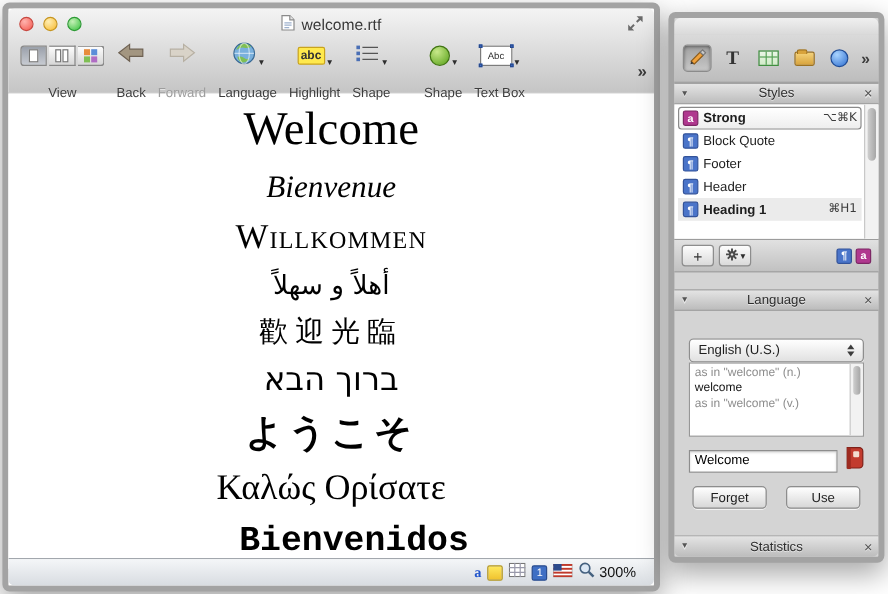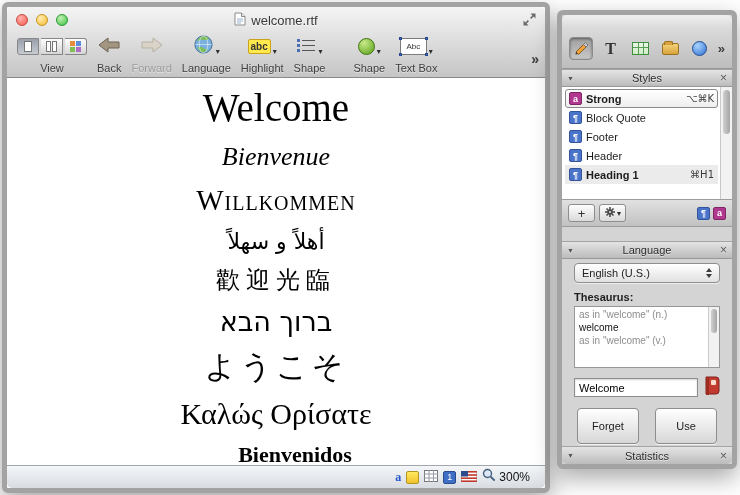--- a/index.html
+++ b/index.html
@@ -16,21 +16,21 @@
   .tl.red{background:radial-gradient(circle at 35% 30%,#ffb3ae,#f4574d);border-color:#c84840;}
   .tl.yellow{background:radial-gradient(circle at 35% 30%,#ffeeb3,#f7b92e);border-color:#c6951f;}
   .tl.green{background:radial-gradient(circle at 35% 30%,#c4f0b6,#37c13e);border-color:#2c9a34;}
   .title-wrap{position:absolute;left:0;right:0;top:5px;display:flex;justify-content:center;align-items:center;gap:5px;
     font-size:13px;color:#383838;text-shadow:0 1px 0 rgba(255,255,255,.65);}
   .expand{position:absolute;right:8px;top:5px;width:15px;height:15px;}
 
   .toolbar{display:flex;align-items:flex-start;padding:2px 6px 0 10px;gap:10px;height:44px;}
   .tbitem{display:flex;flex-direction:column;align-items:center;}
   .tbicon{height:25px;display:flex;align-items:center;gap:2px;}
-  .tblabel{font-size:11px;color:#3d3d3d;text-shadow:0 1px 0 rgba(255,255,255,.5);white-space:nowrap;margin-top:3px;}
+  .tblabel{font-size:11px;color:#3d3d3d;text-shadow:0 1px 0 rgba(255,255,255,.5);white-space:nowrap;margin-top:13px;}
   .tblabel.dim{color:#9d9d9d;}
   .dd{font-size:8px;color:#2e2e2e;align-self:flex-end;margin-bottom:3px;}
   .seg{width:22px;height:17px;border:1px solid #878787;background:linear-gradient(#fdfdfd,#d6d6d6);
     display:flex;align-items:center;justify-content:center;gap:1px;}
   .seg.first{border-radius:3px 0 0 3px;}
   .seg.mid{border-left:none;}
   .seg.last{border-left:none;border-radius:0 3px 3px 0;}
   .seg.sel{background:linear-gradient(#9aa0aa,#c7cbd2);}
   .pg{width:8px;height:11px;background:#fff;border:1px solid #777;}
   .pg2{width:5px;height:11px;background:#fff;border:1px solid #777;}
@@ -47,23 +47,23 @@
 
   
   #document{height:396px;background:#fff;text-align:center;display:flex;flex-direction:column;justify-content:space-between;padding:8px 0 6px;overflow:hidden;}
   .line{line-height:1.12;color:#000;}
   .l1{font-family:"Liberation Serif",serif;font-size:39px;}
   .l2{font-family:"Liberation Serif",serif;font-style:italic;font-size:26px;}
   .l3{font-family:"Liberation Serif",serif;font-variant:small-caps;font-size:29px;letter-spacing:1px;}
   .l4{font-family:"DejaVu Sans",sans-serif;font-size:22px;}
   .l5{font-family:"DejaVu Sans",sans-serif;font-size:24px;letter-spacing:6px;text-align:center;}
   .l6{font-family:"DejaVu Sans",sans-serif;font-size:27px;}
-  .l7{font-family:"DejaVu Sans",sans-serif;font-weight:normal;font-size:31px;letter-spacing:4px;}
+  .l7{font-family:"DejaVu Sans",sans-serif;font-weight:bold;font-size:31px;letter-spacing:4px;}
   .l8{font-family:"Liberation Serif",serif;font-size:30px;}
-  .l9{font-family:Liberation Serif, serif;font-weight:bold;font-size:22px;padding-left:38px;}
+  .l9{font-family:Liberation Mono, monospace;font-weight:bold;font-size:29px;padding-left:38px;}
 
   
   #statusbar{position:absolute;left:0;right:0;bottom:0;height:23px;background:linear-gradient(#f4f6f8,#d8dce1);
     border-top:1px solid #a2a7ad;border-radius:0 0 5px 5px;display:flex;align-items:center;justify-content:flex-end;
     gap:5px;padding-right:15px;}
   .badge-a{color:#2255cc;font-weight:bold;font-family:"Liberation Serif",serif;font-size:12px;}
   .badge-hl{width:13px;height:13px;background:linear-gradient(#ffe95e,#f0c22e);border:1px solid #b3961f;border-radius:2px;}
   .badge-1{width:13px;height:13px;background:#3f6fc4;color:#fff;border-radius:2px;font-size:9px;display:flex;align-items:center;justify-content:center;border:1px solid #2a4c8e;}
   .zoom{display:flex;align-items:center;gap:3px;}
   .zoomtext{font-size:12px;color:#111;}
@@ -103,37 +103,37 @@
   .styles-scroll{position:absolute;right:0;top:0;bottom:0;width:12px;background:#f2f2f2;border-left:1px solid #c8c8c8;}
   .styles-scroll:after{content:"";position:absolute;left:2px;top:3px;width:7px;height:44px;background:linear-gradient(90deg,#cfcfcf,#a6a6a6);border-radius:4px;}
 
   .styles-footer{flex:0 0 28px;background:linear-gradient(#e1e1e1,#c1c1c1);border-top:1px solid #9c9c9c;border-bottom:1px solid #9c9c9c;
     display:flex;align-items:center;gap:4px;padding:0 6px;}
   .sf-btn{width:27px;height:18px;border:1px solid #8d8d8d;border-radius:3px;background:linear-gradient(#fdfdfd,#dadada);
     display:flex;align-items:center;justify-content:center;font-size:13px;color:#333;gap:1px;}
   .sf-mini{margin-left:auto;display:flex;gap:3px;}
 
   .sec-spacer{flex:0 0 14px;}
-  .lang-body{flex:0 0 176px;padding:4px 12px 0;display:flex;flex-direction:column;}
+  .lang-body{flex:0 0 176px;padding:23px 12px 0;display:flex;flex-direction:column;}
   .popup{height:20px;border:1px solid #8e8e8e;border-radius:4px;background:linear-gradient(#ffffff,#e1e1e1);
     display:flex;align-items:center;font-size:11px;color:#1e1e1e;padding:0 7px;box-shadow:0 1px 0 rgba(255,255,255,.6);}
   .popup .arrows{margin-left:auto;display:flex;flex-direction:column;gap:2px;}
   .tri-up{width:0;height:0;border-left:3px solid transparent;border-right:3px solid transparent;border-bottom:4px solid #3c3c3c;}
   .tri-down{width:0;height:0;border-left:3px solid transparent;border-right:3px solid transparent;border-top:4px solid #3c3c3c;}
   .thes-label{font-size:11px;font-weight:bold;color:#1e1e1e;margin:8px 0 3px;}
   .thes-list{height:62px;background:#fff;border:1px solid #979797;position:relative;padding:1px 13px 0 0;overflow:hidden;}
   .thes-row{height:13px;font-size:10px;display:flex;align-items:center;padding:0 4px;color:#111;}
   .thes-row.muted{color:#8d8d8d;}
   .thes-scroll{position:absolute;right:0;top:0;bottom:0;width:11px;background:#f2f2f2;border-left:1px solid #cacaca;}
   .thes-scroll:after{content:"";position:absolute;left:2px;top:2px;width:6px;height:24px;background:linear-gradient(90deg,#cfcfcf,#a6a6a6);border-radius:3px;}
   .lookup-row{display:flex;align-items:center;gap:5px;margin-top:8px;}
   .lookup{flex:1;height:19px;border:1px solid #8d8d8d;font-size:11px;padding:0 4px;background:#fff;
     box-shadow:inset 0 1px 2px rgba(0,0,0,.18);font-family:inherit;min-width:0;}
   .btn-row{display:flex;justify-content:space-between;margin-top:9px;padding:0 3px;}
-  .aqua-btn{min-width:62px;height:36px;border:1px solid #8d8d8d;border-radius:4px;background:linear-gradient(#ffffff,#d7d7d7);
+  .aqua-btn{min-width:62px;height:19px;border:1px solid #8d8d8d;border-radius:4px;background:linear-gradient(#ffffff,#d7d7d7);
     font-size:11px;color:#1e1e1e;display:flex;align-items:center;justify-content:center;box-shadow:0 1px 0 rgba(255,255,255,.7);}
   .flex-spacer{flex:1;}
   .sec-header.bottom{border-bottom:none;border-radius:0 0 5px 5px;}
 </style>
 </head>
 <body>
 
 <div id="main-window" class="window">
   <div id="main-header">
     <div class="titlebar">
@@ -402,21 +402,20 @@
     <span class="sec-close">×</span>
   </div>
   <div class="lang-body">
     <div class="popup">
       <span>English (U.S.)</span>
       <span class="arrows">
           <span class="tri-up"></span>
           <span class="tri-down"></span>
         </span>
     </div>
-    <div class="thes-label">Thesaurus:</div>
     <div class="thes-list">
       <div class="thes-row muted">as in "welcome" (n.)</div>
       <div class="thes-row">welcome</div>
       <div class="thes-row muted">as in "welcome" (v.)</div>
       <div class="thes-scroll"></div>
     </div>
     <div class="lookup-row">
       <input class="lookup" value="Welcome" style="">
       <span><svg width="17" height="19" viewBox="0 0 17 19">
             <path d="M3 1 h10 a3 3 0 0 1 3 3 v11 a3 3 0 0 1 -3 3 h-10 z" fill="#c23b2e" stroke="#7e2018"></path>

